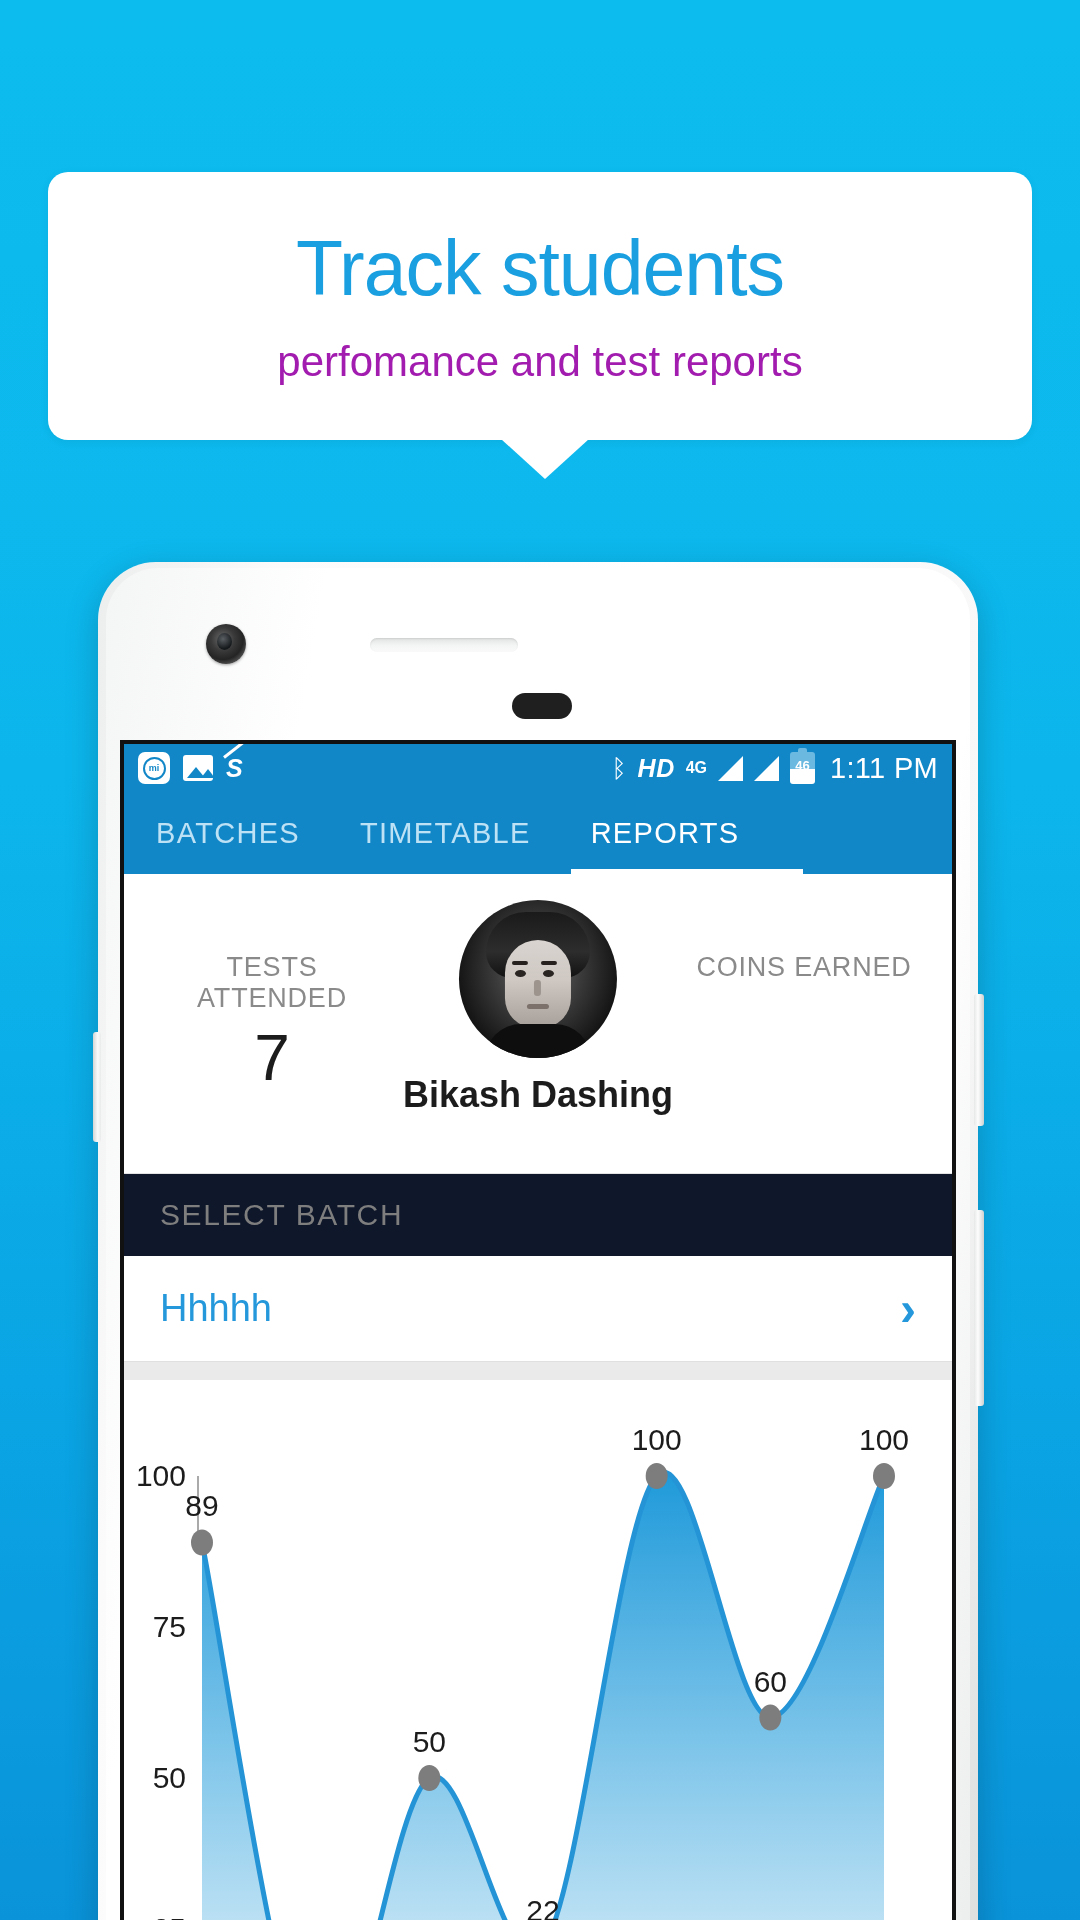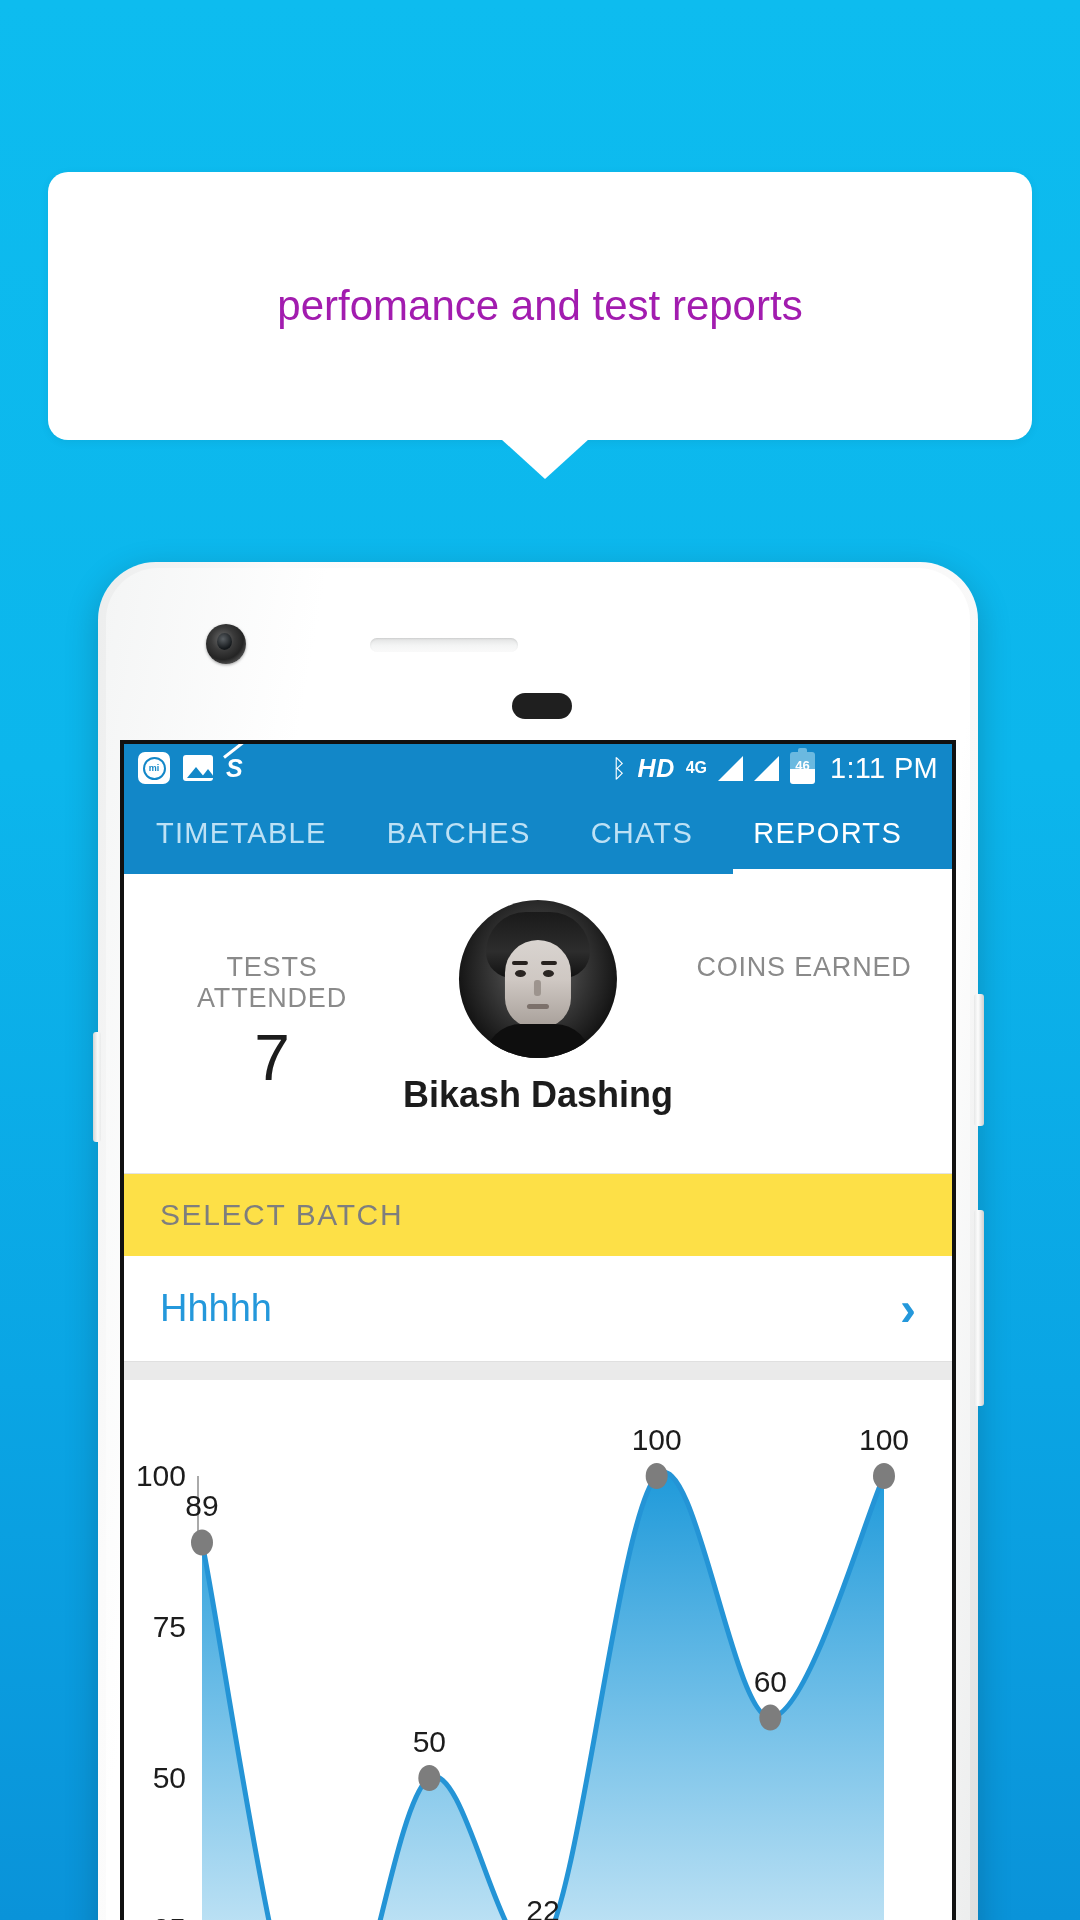--- a/index.html
+++ b/index.html
@@ -188,39 +188,40 @@
   .av-nose{ position:absolute; left:75px; top:80px; width:7px; height:16px; background:#9d948e; border-radius:3px;}
   .av-mouth{ position:absolute; left:68px; top:104px; width:22px; height:5px; background:#7c716b; border-radius:3px;}
   .av-body{
     position:absolute; left:26px; bottom:-4px; width:106px; height:38px;
     background:#0e0e0e; border-radius:36px 36px 0 0;
   }
   .avatar-name{ font-size:36px; color:#1c1c1c; margin-top:16px; }
 
   
   .section-head{
-    height:82px; background:#fde047; display:flex; align-items:center; padding:0 36px;
+    height:82px; background:#0f172a; display:flex; align-items:center; padding:0 36px;
     font-size:30px; color:#7e7e7e; letter-spacing:1.6px;
   }
   .batch-row{
     height:106px; background:#fff; display:flex; align-items:center; padding:0 36px;
     border-bottom:1px solid #e0e0e0;
   }
   .batch-name{ font-size:38px; color:#2498db; }
   .chev{ margin-left:auto; color:#2498db; font-size:48px; font-weight:700; line-height:1; }
 
   
   .chart-strip{ height:18px; background:#eaeaea; }
   .chart-area{ position:relative; background:#fff; height:740px; overflow:hidden; }
   .chart-area svg{ display:block; }
 </style>
 </head>
 <body>
 
 <div class="bubble">
+  <div class="bubble-title">Track students</div>
   <div class="bubble-sub">perfomance and test reports</div>
 </div>
 <div class="bubble-tail"></div>
 
 <div class="phone">
   <div class="phone-inner-hl"></div>
   <div class="btn-power"></div>
   <div class="btn-vol"></div>
   <div class="btn-left"></div>
   <div class="cam"></div>
@@ -244,23 +245,22 @@
         <span class="sig"></span>
         <span class="sig"></span>
         <span class="batt">
             <span>46</span>
           </span>
         <span class="sb-time">1:11 PM</span>
       </div>
     </div>
 
     <div class="tabs">
+      <div class="tab">BATCHES</div>
       <div class="tab">TIMETABLE</div>
-      <div class="tab">BATCHES</div>
-      <div class="tab">CHATS</div>
       <div class="tab active">REPORTS</div>
     </div>
 
     <div class="profile">
       <div class="stat">
         <div class="stat-label">TESTS ATTENDED</div>
         <div class="stat-value">7</div>
       </div>
 
       <div class="avatar-wrap">

